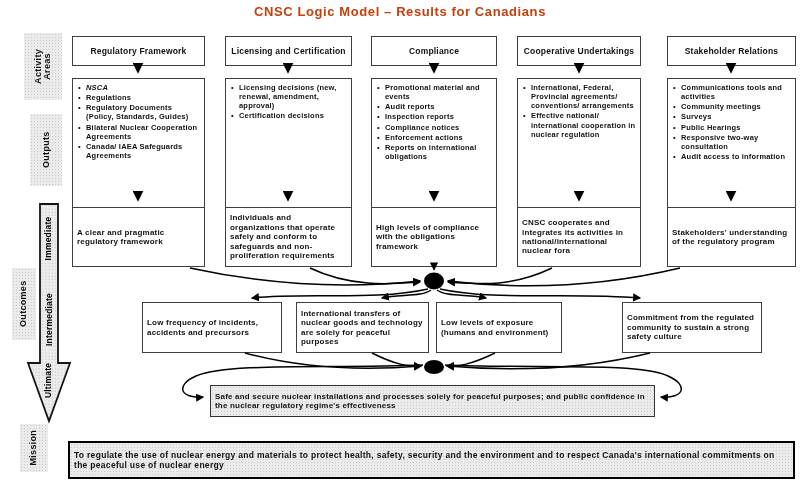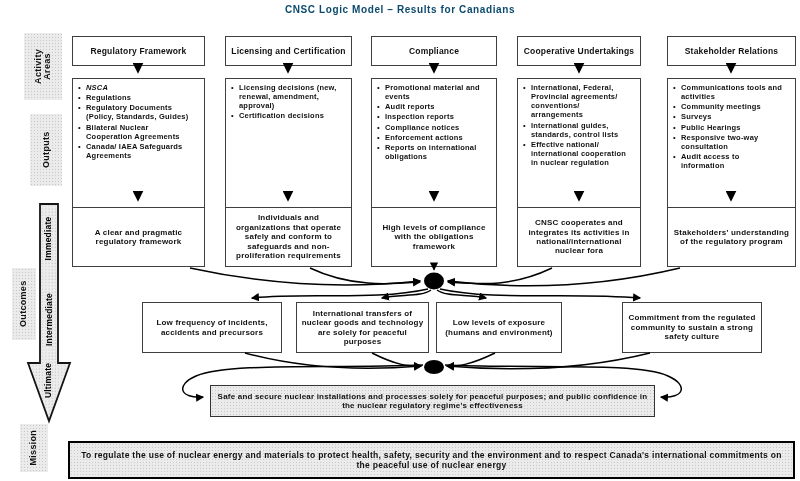--- a/index.html
+++ b/index.html
@@ -3,31 +3,31 @@
 <meta charset="utf-8">
 <style>
   html,body{margin:0;padding:0;background:#fff;}
   .canvas{
     position:relative;width:800px;height:481px;background:#fff;overflow:hidden;
     font-family:"Liberation Sans","DejaVu Sans",sans-serif;
     font-weight:bold;color:#111;
   }
   .title{
     position:absolute;top:4px;left:0;width:100%;text-align:center;
-    font-size:10px;letter-spacing:.6px;color:#0c4a6e;
+    font-size:13px;letter-spacing:.6px;color:#c2410c;
   }
   .box{
     position:absolute;box-sizing:border-box;background:#fff;
     border:1px solid #3f3f3f;
     display:flex;align-items:center;justify-content:center;
-    text-align:center;padding:6px 4px;line-height:1.18;letter-spacing:.2px;
+    text-align:left;padding:6px 4px;line-height:1.18;letter-spacing:.2px;
   }
   .hdr{top:36px;height:30px;font-size:8.5px;}
   .out{top:78px;height:135px;align-items:flex-start;justify-content:flex-end;
-       text-align:left;font-size:7.5px;padding:4px 12px 2px 4px;}
+       text-align:left;font-size:7.5px;padding:4px 3px 2px 4px;}
   .imm{top:207px;height:60px;font-size:8px;}
   .itm{top:302px;height:51px;font-size:8px;}
   .c1{left:72px;width:133px}.c2{left:225px;width:127px}.c3{left:371px;width:126px}
   .c4{left:517px;width:124px}.c5{left:667px;width:129px}
   .i1{left:142px;width:140px}.i2{left:296px;width:133px}
   .i3{left:436px;width:126px}.i4{left:622px;width:140px}
   .ult{left:210px;top:385px;width:445px;height:32px;font-size:8px;border-color:#333;}
   .mis{left:68px;top:433px;width:727px;height:38px;font-size:8.5px;border:2px solid #000;letter-spacing:.3px;margin-top:8px;}
   .texture{
     background-color:#ebebeb;
@@ -122,21 +122,20 @@
         <li>Audit reports</li>
         <li>Inspection reports</li>
         <li>Compliance notices</li>
         <li>Enforcement actions</li>
         <li>Reports on international obligations</li>
       </ul>
     </div>
     <div class="box out c4">
       <ul class="blt">
         <li>International, Federal, Provincial agreements/ conventions/ arrangements</li>
-        <li>International guides, standards, control lists</li>
         <li>Effective national/ international cooperation in nuclear regulation</li>
       </ul>
     </div>
     <div class="box out c5">
       <ul class="blt">
         <li>Communications tools and activities</li>
         <li>Community meetings</li>
         <li>Surveys</li>
         <li>Public Hearings</li>
         <li>Responsive two-way consultation</li>

